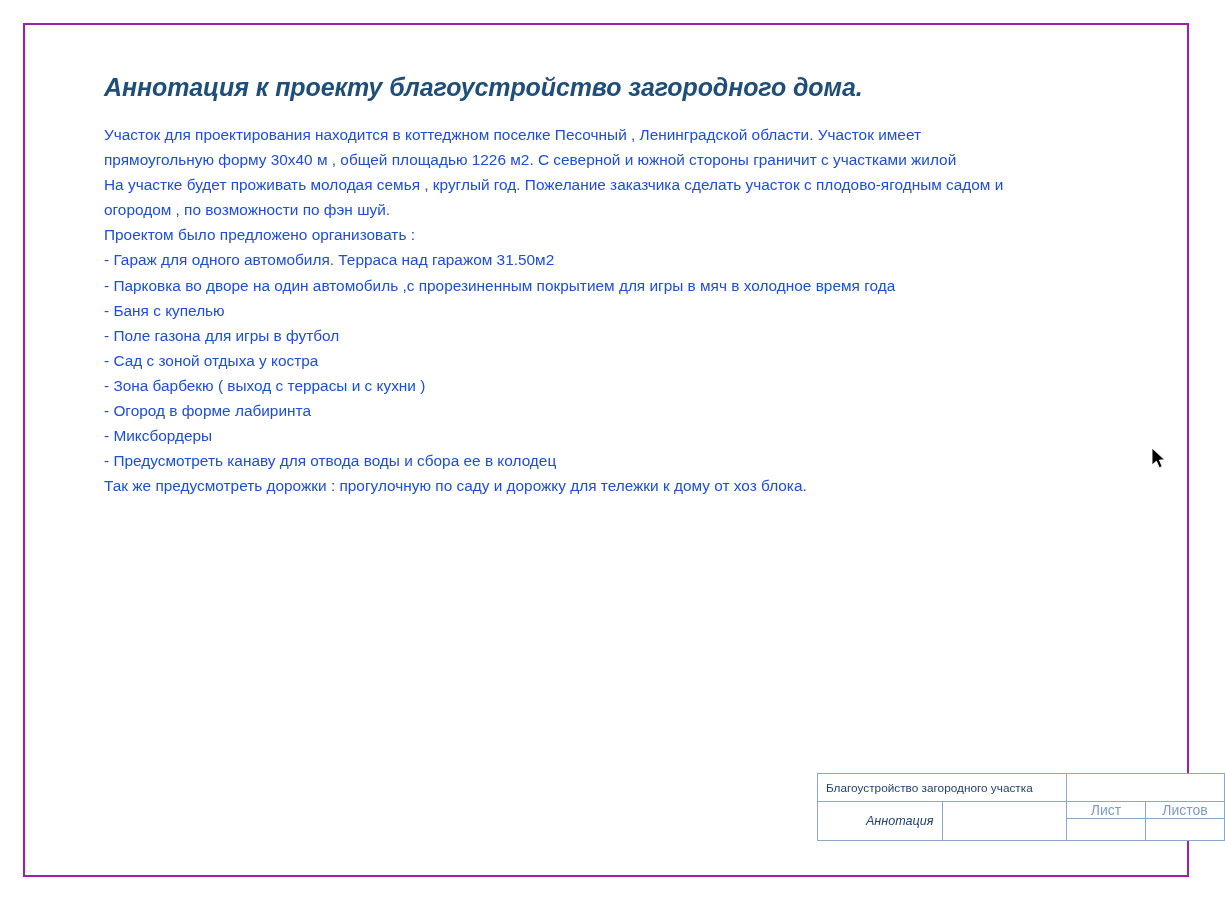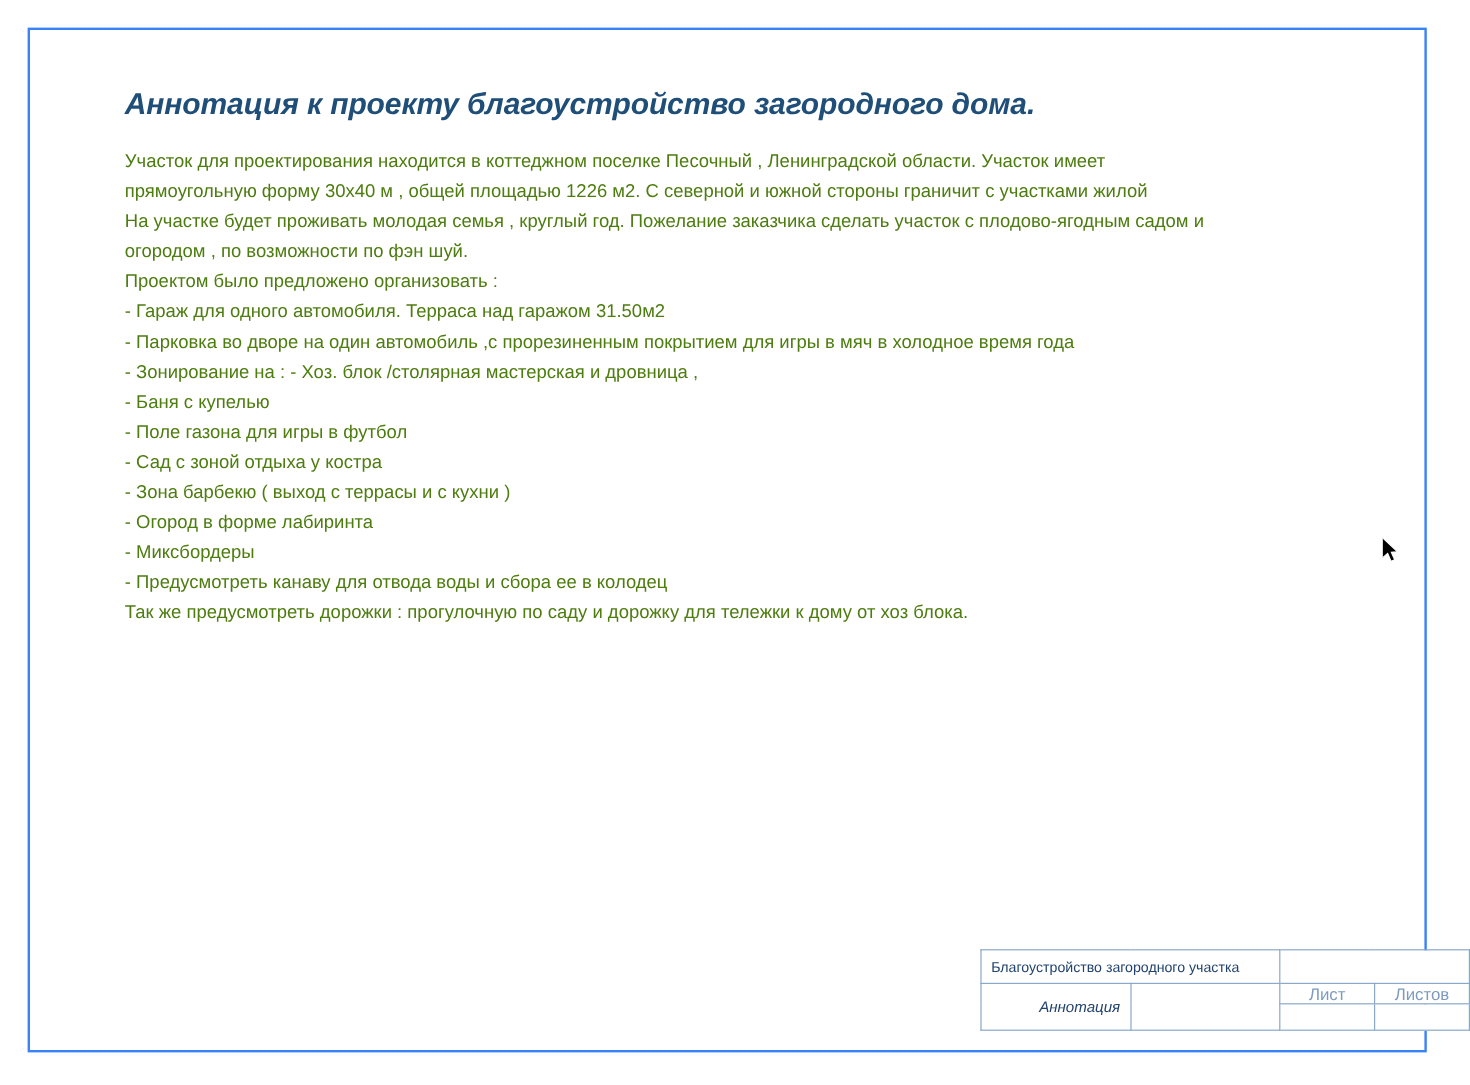--- a/index.html
+++ b/index.html
@@ -17,21 +17,21 @@
   }
 
   
   #sheet {
     position: absolute;
     left: 23px;
     top: 23px;
     width: 1166px;
     height: 854px;
     box-sizing: border-box;
-    border: 2px solid #3b82f6;
+    border: 2px solid #a21caf;
     background: #ffffff;
   }
 
   
   #doc-title {
     position: absolute;
     left: 79px;
     top: 48px;
     font-size: 25px;
     font-weight: bold;
@@ -41,40 +41,40 @@
     white-space: nowrap;
   }
 
   
   #body-text {
     position: absolute;
     left: 79px;
     top: 97px;
     width: 1030px;
     font-size: 15.4px;
-    color: #4d7c0f;
+    color: #1d4ed8;
     line-height: 25.1px;
   }
   #body-text .para {
     margin: 0;
     padding: 0;
     text-align: left;
   }
   #body-text .line {
     white-space: nowrap;
   }
   #body-text .item {
     white-space: nowrap;
   }
 
   
   #title-block {
     position: absolute;
     left: 792px;
-    top: 766px;
+    top: 748px;
     width: 373px;
     border-collapse: collapse;
     table-layout: fixed;
   }
   #title-block td {
     border: 1px solid #8aa8c8;
     color: #23436e;
     font-size: 11.5px;
     padding: 0 8px;
     vertical-align: middle;
@@ -123,21 +123,20 @@
       <div class="line">Участок для проектирования находится  в коттеджном поселке Песочный , Ленинградской области. Участок имеет</div>
       <div class="line">прямоугольную форму 30х40 м , общей площадью 1226 м2. С северной и южной стороны граничит с участками жилой</div>
       <div class="line">На участке будет проживать молодая семья , круглый год. Пожелание заказчика сделать участок с плодово-ягодным садом и</div>
       <div class="line">огородом , по возможности по фэн шуй.</div>
     </div>
 
     <div class="line">Проектом было предложено организовать :</div>
 
     <div class="item">- Гараж для одного автомобиля. Терраса над гаражом 31.50м2</div>
     <div class="item">- Парковка во дворе на один автомобиль ,с прорезиненным покрытием для игры в мяч в холодное время года</div>
-    <div class="item">- Зонирование на :   - Хоз. блок /столярная мастерская и дровница ,</div>
     <div class="item">- Баня с купелью</div>
     <div class="item">- Поле газона для игры в футбол</div>
     <div class="item">- Сад с зоной отдыха у костра</div>
     <div class="item">- Зона барбекю ( выход с террасы и с кухни )</div>
     <div class="item">- Огород в форме лабиринта</div>
     <div class="item">- Миксбордеры</div>
     <div class="item">- Предусмотреть канаву для отвода воды и сбора ее в колодец</div>
 
     <div class="line">Так же предусмотреть дорожки : прогулочную по саду и дорожку для тележки к дому от хоз блока.</div>
   </div>

